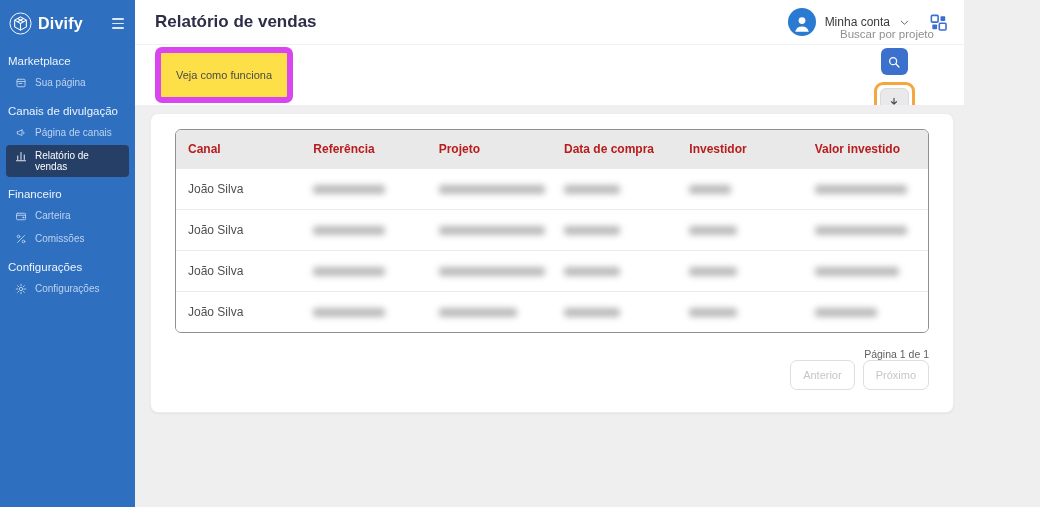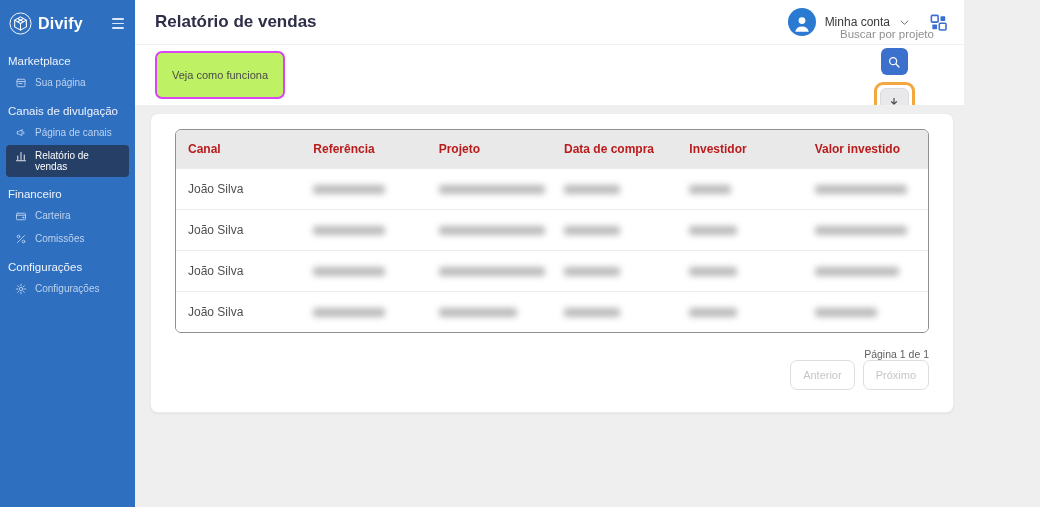--- a/index.html
+++ b/index.html
@@ -50,21 +50,21 @@
   .avatar svg { width:22px; height:22px; margin-top:4px; }
   .account-label { font-size:12px; color:#3a3a3a; cursor:pointer; }
   .chev { display:flex; cursor:pointer; }
   .chev svg { width:11px; height:11px; }
   .apps-grid { margin-left:10px; display:flex; cursor:pointer; }
   .apps-grid svg { width:19px; height:19px; }
 
   
   .toolbar { height:60px; flex-shrink:0; background:#fff; display:flex; align-items:center; padding:0 14px 0 20px; }
   .howit-btn {
-    border:2px solid #d946ef; background:#bef264; border-radius:7px;
+    border:6px solid #d946ef; background:#fde047; border-radius:7px;
     padding:16px 15px; font-size:11px; color:#4a4a4a; cursor:pointer;
     font-family:inherit;
   }
   .search-area { margin-left:auto; display:flex; align-items:center; gap:7px;flex-direction:column; }
   .search-input {
     border:none; outline:none; width:112px; font-size:11.5px; color:#333;
     font-family:inherit; background:transparent;
   }
   .search-input::placeholder { color:#8f8f8f; }
   .search-btn {

